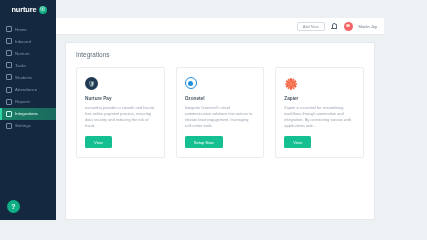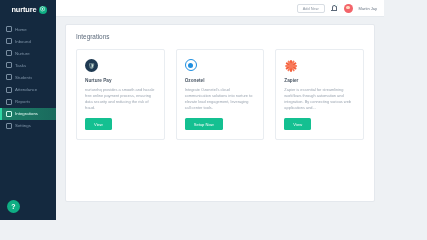--- a/index.html
+++ b/index.html
@@ -2,21 +2,21 @@
 <html><head>
 <meta charset="utf-8">
 <style>
   * { box-sizing: border-box; margin: 0; padding: 0; }
   html, body {
     width: 427px; height: 220px;
     overflow: hidden;
     font-family: "Liberation Sans", sans-serif;
     background: #eef1f4;
   }
-  #app { position: relative; width: 384px; height: 220px; display: flex; }
+  #app { position: relative; width: 384px; height: 220px; display: flex; align-items: flex-end; }
 
   
   #sidebar {
     width: 56px; height: 220px;
     background: #14293f;
     display: flex; flex-direction: column;
     flex: 0 0 56px;
     position: relative;
   }
   #brand {

